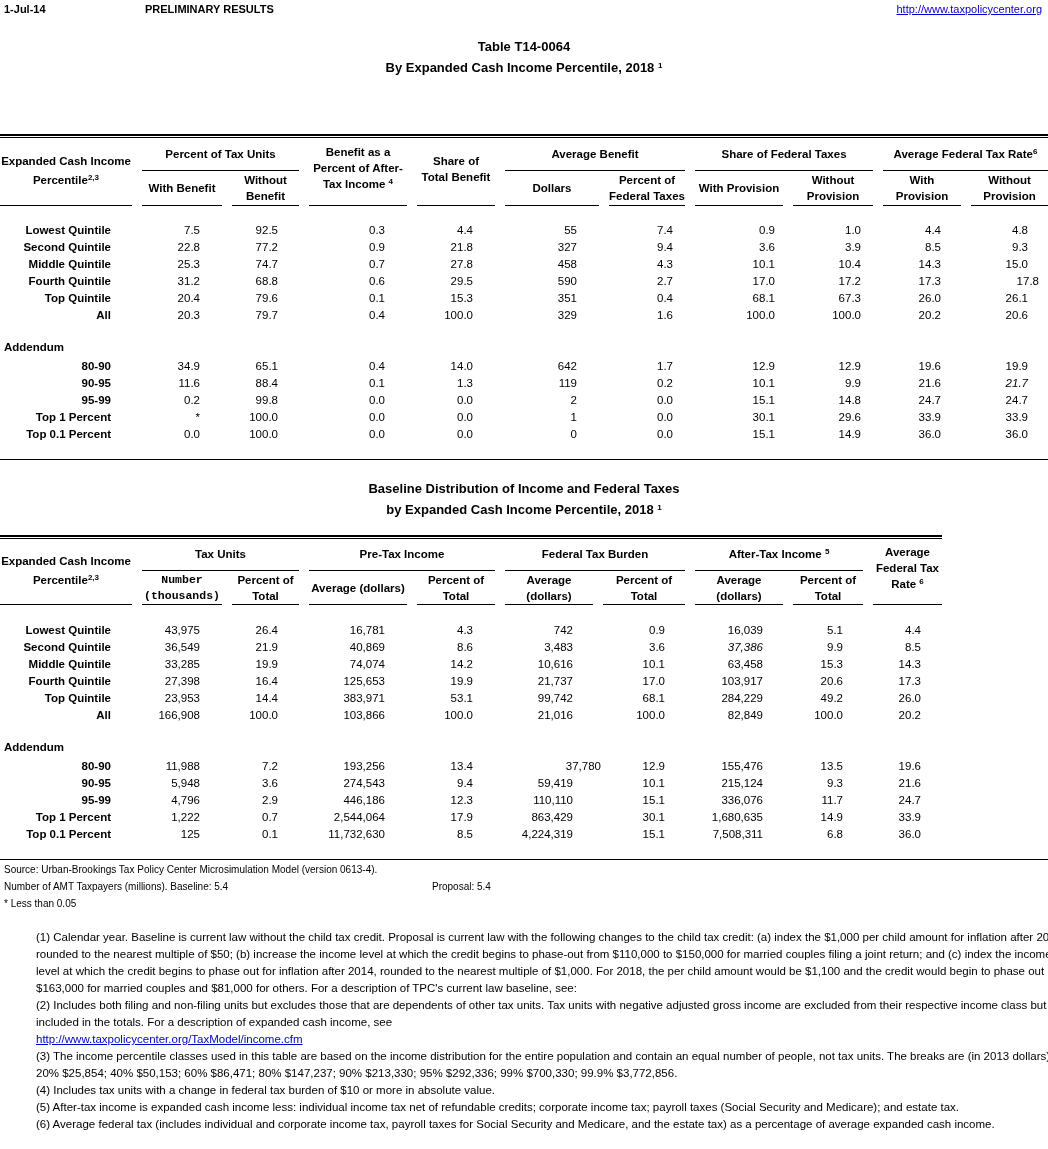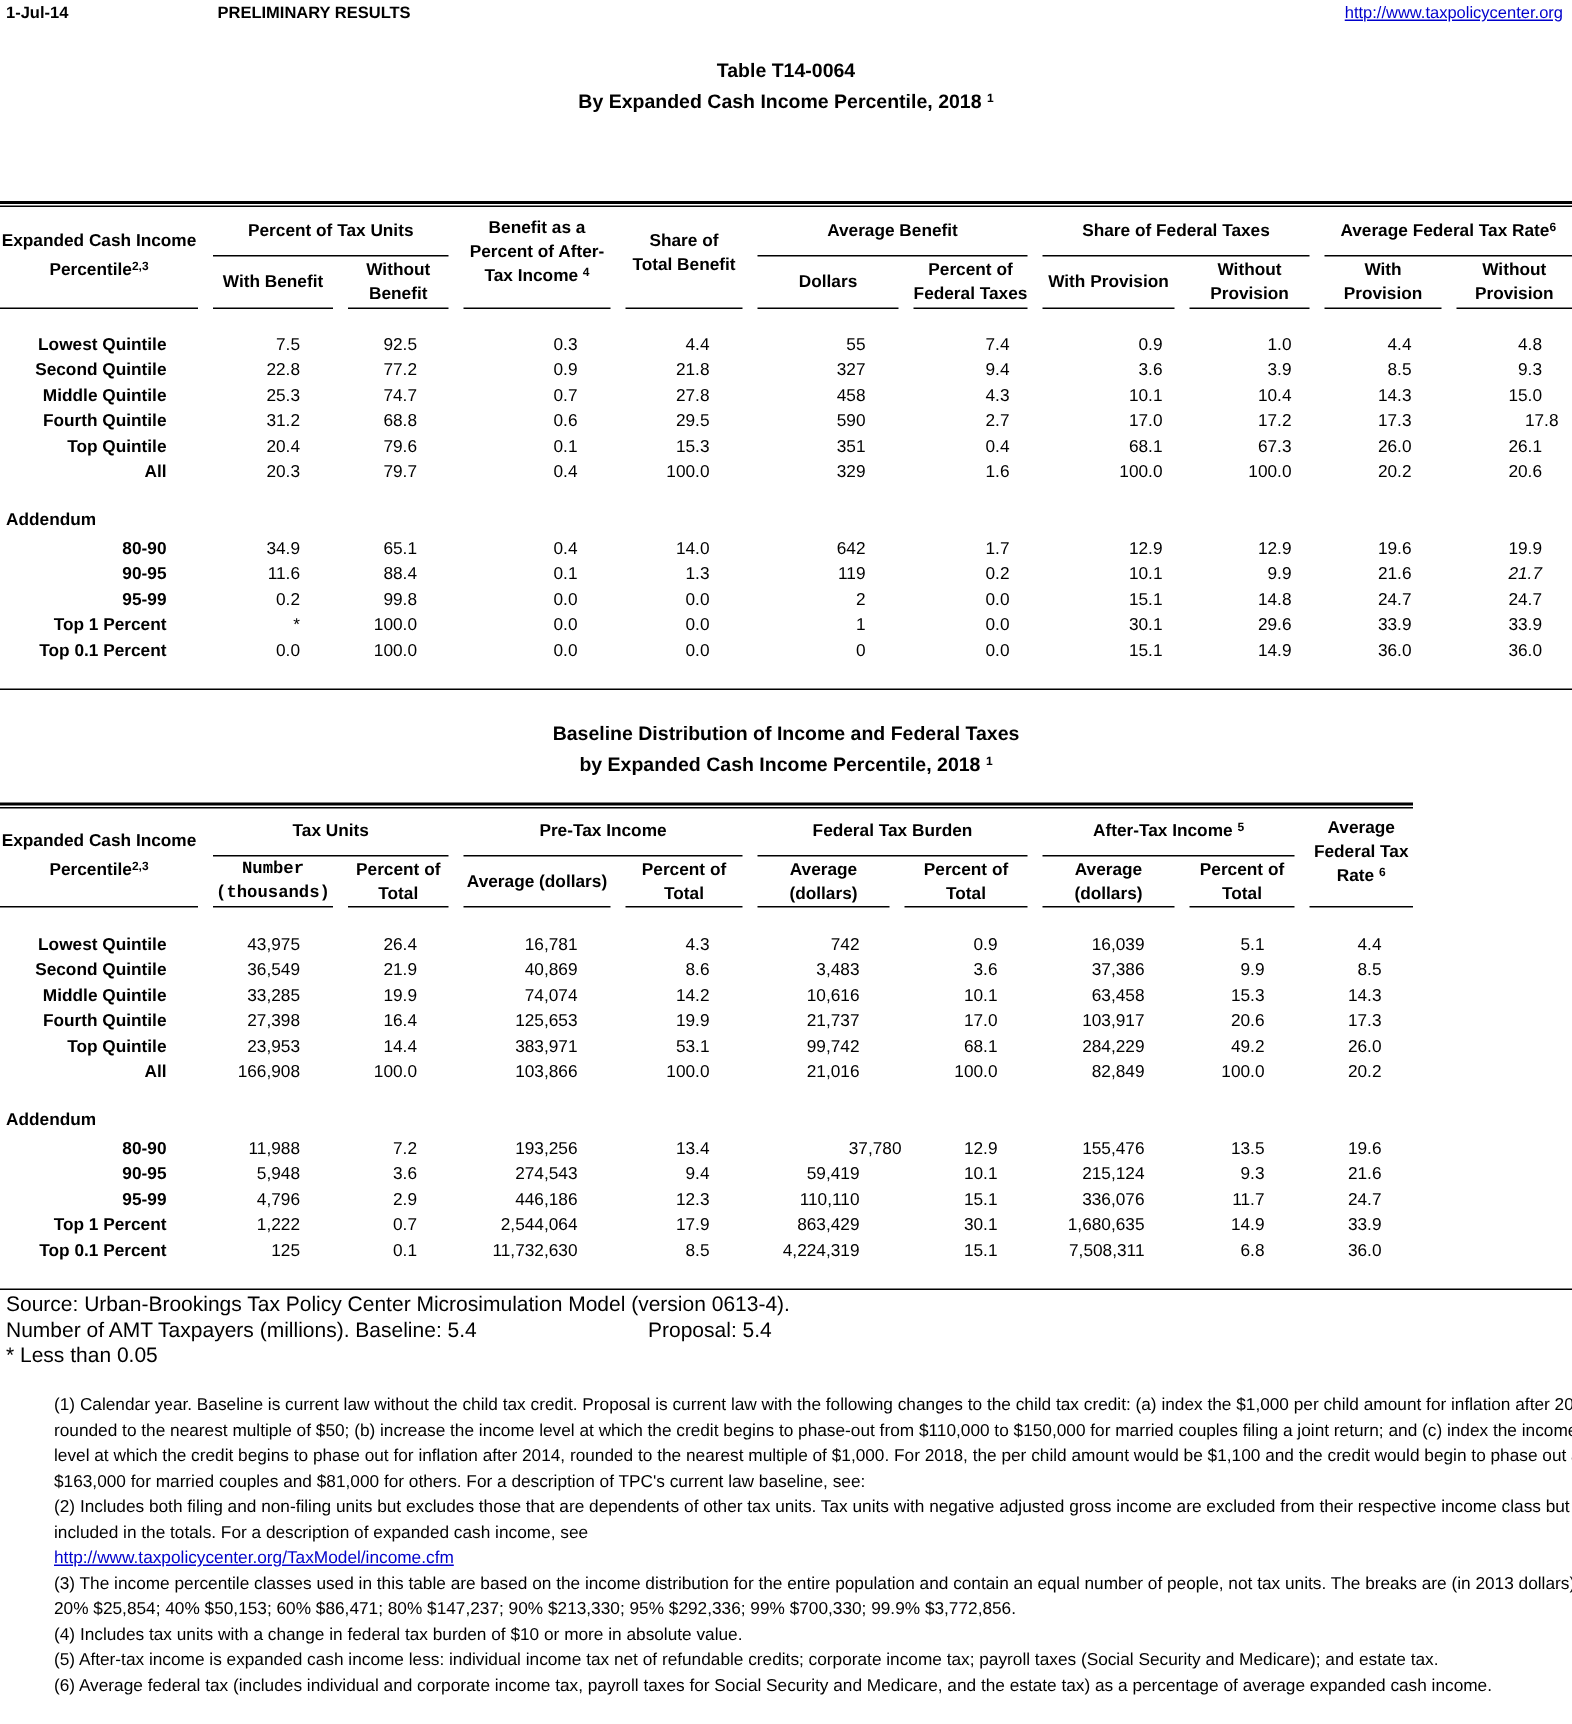--- a/index.html
+++ b/index.html
@@ -17,21 +17,21 @@
   .title-block div { height: 21px; line-height: 21px; }
   sup { font-size: 8px; vertical-align: top; position: relative; top: -2px; }
   .dbl { position: absolute; left: 0; height: 4px; border-top: 2px solid #000; border-bottom: 1px solid #000; box-sizing: border-box; }
   .rule { position: absolute; height: 0; border-top: 1.5px solid #000; }
   .hdr { position: absolute; font-weight: bold; text-align: center; line-height: 16px; font-size: 11.5px; }
   .row { position: absolute; left: 0; width: 1048px; height: 17px; line-height: 17px; }
   .row span { position: absolute; }
   .label { right: calc(1048px - 111px); text-align: right; font-weight: bold; }
   .num { text-align: right; }
   .addendum { position: absolute; left: 4px; font-weight: bold; }
-  .footer { position: absolute; left: 4px; font-size: 14px; line-height: 17px; }
+  .footer { position: absolute; left: 4px; font-size: 10px; line-height: 17px; }
   .notes { position: absolute; left: 4px; width: 1040px; font-size: 11.5px; line-height: 17px; }
   .notes a { color: #0000cc; text-decoration: underline; }
 </style>
 </head>
 <body>
 
 <div class="abs topbar">
   <span class="date">1-Jul-14</span>
   <span class="prelim">PRELIMINARY RESULTS</span>
   <span class="url">http://www.taxpolicycenter.org</span>
@@ -347,21 +347,21 @@
         <span class="num" style="right: 127px;">4.4</span>
       </div>
       <div class="row" style="top: 639px;">
         <span class="label" style="right: 937px;">Second Quintile</span>
         <span class="num" style="right: 848px;">36,549</span>
         <span class="num" style="right: 770px;">21.9</span>
         <span class="num" style="right: 663px;">40,869</span>
         <span class="num" style="right: 575px;">8.6</span>
         <span class="num" style="right: 475px;">3,483</span>
         <span class="num" style="right: 383px;">3.6</span>
-        <span class="num" style="right: 285px;">37,386</span>
+        <span class="num" style="right: 285px; font-style: italic;">37,386</span>
         <span class="num" style="right: 205px;">9.9</span>
         <span class="num" style="right: 127px;">8.5</span>
       </div>
       <div class="row" style="top: 656px;">
         <span class="label" style="right: 937px;">Middle Quintile</span>
         <span class="num" style="right: 848px;">33,285</span>
         <span class="num" style="right: 770px;">19.9</span>
         <span class="num" style="right: 663px;">74,074</span>
         <span class="num" style="right: 575px;">14.2</span>
         <span class="num" style="right: 475px;">10,616</span>

